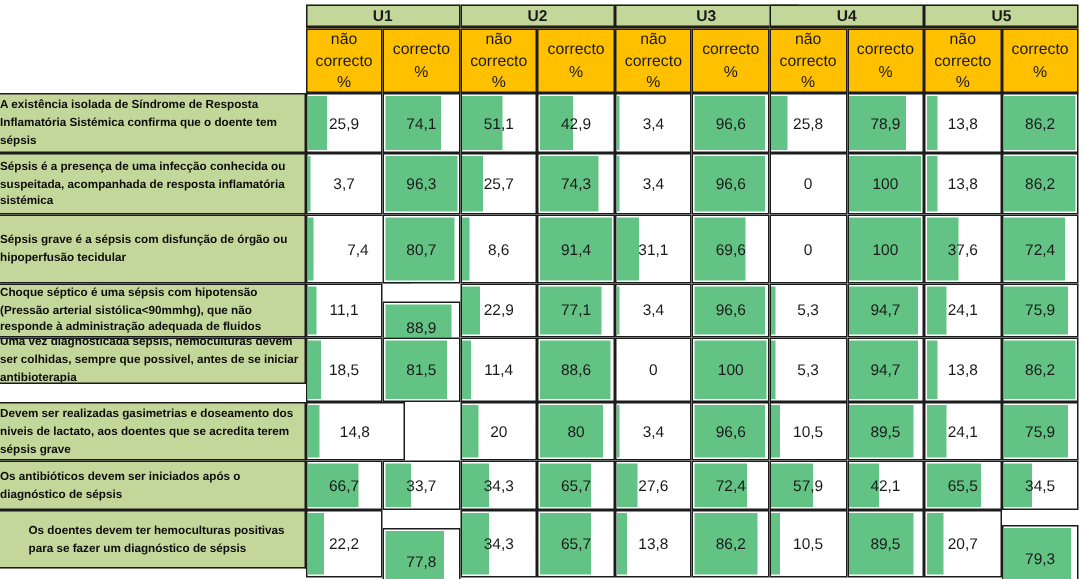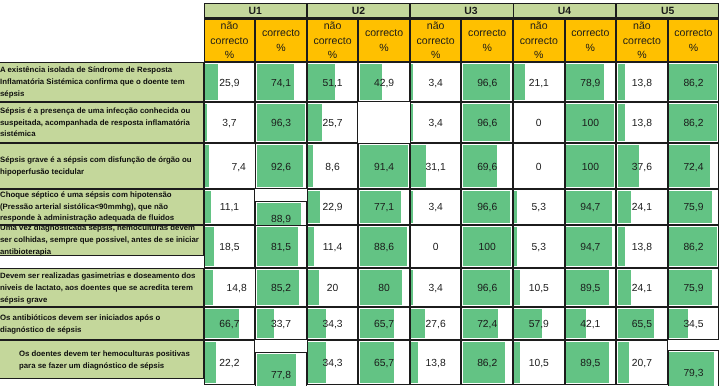--- a/index.html
+++ b/index.html
@@ -178,21 +178,21 @@
     <div class="cell data" style="left: 409.84px; top: 61.5px; width: 51.56px; height: 40.7px;">
       <div class="bar" style="width: 1.6422px; background: rgb(99, 195, 132);"></div>
       <div class="val">3,4</div>
     </div>
     <div class="cell data" style="left: 461.4px; top: 61.5px; width: 51.56px; height: 40.7px;">
       <div class="bar" style="width: 46.6578px; background: rgb(99, 195, 132);"></div>
       <div class="val">96,6</div>
     </div>
     <div class="cell data" style="left: 512.96px; top: 61.5px; width: 51.56px; height: 40.7px;">
       <div class="bar" style="width: 10.1913px; background: rgb(99, 195, 132);"></div>
-      <div class="val">21,1</div>
+      <div class="val">25,8</div>
     </div>
     <div class="cell data" style="left: 564.52px; top: 61.5px; width: 51.56px; height: 40.7px;">
       <div class="bar" style="width: 38.1087px; background: rgb(99, 195, 132);"></div>
       <div class="val">78,9</div>
     </div>
     <div class="cell data" style="left: 616.08px; top: 61.5px; width: 51.56px; height: 40.7px;">
       <div class="bar" style="width: 7.73248px; background: rgb(99, 195, 132);"></div>
       <div class="val">13,8</div>
     </div>
     <div class="cell data" style="left: 667.64px; top: 61.5px; width: 51.56px; height: 40.7px;">
@@ -207,20 +207,24 @@
       <div class="val">3,7</div>
     </div>
     <div class="cell data" style="left: 255.16px; top: 102.2px; width: 51.56px; height: 40.8px;">
       <div class="bar" style="width: 48.3px; background: rgb(99, 195, 132);"></div>
       <div class="val">96,3</div>
     </div>
     <div class="cell data" style="left: 306.72px; top: 102.2px; width: 51.56px; height: 40.8px;">
       <div class="bar" style="width: 13.5811px; background: rgb(99, 195, 132);"></div>
       <div class="val">25,7</div>
     </div>
+    <div class="cell data" style="left: 358.28px; top: 102.2px; width: 51.56px; height: 40.8px;">
+      <div class="bar" style="width: 39.2636px; background: rgb(99, 195, 132);"></div>
+      <div class="val">74,3</div>
+    </div>
     <div class="cell data" style="left: 409.84px; top: 102.2px; width: 51.56px; height: 40.8px;">
       <div class="bar" style="width: 1.6422px; background: rgb(99, 195, 132);"></div>
       <div class="val">3,4</div>
     </div>
     <div class="cell data" style="left: 461.4px; top: 102.2px; width: 51.56px; height: 40.8px;">
       <div class="bar" style="width: 46.6578px; background: rgb(99, 195, 132);"></div>
       <div class="val">96,6</div>
     </div>
     <div class="cell data" style="left: 512.96px; top: 102.2px; width: 51.56px; height: 40.8px;">
       <div class="val">0</div>
@@ -239,21 +243,21 @@
     </div>
     <div class="cell lbl" style="left: -1px; top: 143px; width: 204.6px; height: 45.6px;">
       <span>Sépsis grave é a sépsis com disfunção de órgão ou hipoperfusão tecidular</span>
     </div>
     <div class="cell data" style="left: 203.6px; top: 143px; width: 70px; height: 45.6px;">
       <div class="bar" style="width: 3.71153px; background: rgb(99, 195, 132);"></div>
       <div class="val">7,4</div>
     </div>
     <div class="cell data" style="left: 255.16px; top: 143px; width: 51.56px; height: 45.6px;">
       <div class="bar" style="width: 46.4442px; background: rgb(99, 195, 132);"></div>
-      <div class="val">92,6</div>
+      <div class="val">80,7</div>
     </div>
     <div class="cell data" style="left: 306.72px; top: 143px; width: 51.56px; height: 45.6px;">
       <div class="bar" style="width: 4.54464px; background: rgb(99, 195, 132);"></div>
       <div class="val">8,6</div>
     </div>
     <div class="cell data" style="left: 358.28px; top: 143px; width: 51.56px; height: 45.6px;">
       <div class="bar" style="width: 48.3px; background: rgb(99, 195, 132);"></div>
       <div class="val">91,4</div>
     </div>
     <div class="cell data" style="left: 409.84px; top: 143px; width: 51.56px; height: 45.6px;">
@@ -364,24 +368,20 @@
       <div class="bar" style="width: 48.3px; background: rgb(99, 195, 132);"></div>
       <div class="val">86,2</div>
     </div>
     <div class="cell lbl" style="left: -1px; top: 268.3px; width: 204.6px; height: 38.7px;">
       <span>Devem ser realizadas gasimetrias e doseamento dos niveis de lactato, aos doentes que se acredita terem sépsis grave</span>
     </div>
     <div class="cell data" style="left: 203.6px; top: 268.3px; width: 66px; height: 38.7px;">
       <div class="bar" style="width: 7.42305px; background: rgb(99, 195, 132);"></div>
       <div class="val">14,8</div>
     </div>
-    <div class="cell data" style="left: 255.16px; top: 268.3px; width: 51.56px; height: 38.7px;">
-      <div class="bar" style="width: 42.7327px; background: rgb(99, 195, 132);"></div>
-      <div class="val">85,2</div>
-    </div>
     <div class="cell data" style="left: 306.72px; top: 268.3px; width: 51.56px; height: 38.7px;">
       <div class="bar" style="width: 10.5689px; background: rgb(99, 195, 132);"></div>
       <div class="val">20</div>
     </div>
     <div class="cell data" style="left: 358.28px; top: 268.3px; width: 51.56px; height: 38.7px;">
       <div class="bar" style="width: 42.2757px; background: rgb(99, 195, 132);"></div>
       <div class="val">80</div>
     </div>
     <div class="cell data" style="left: 409.84px; top: 268.3px; width: 51.56px; height: 38.7px;">
       <div class="bar" style="width: 1.6422px; background: rgb(99, 195, 132);"></div>

